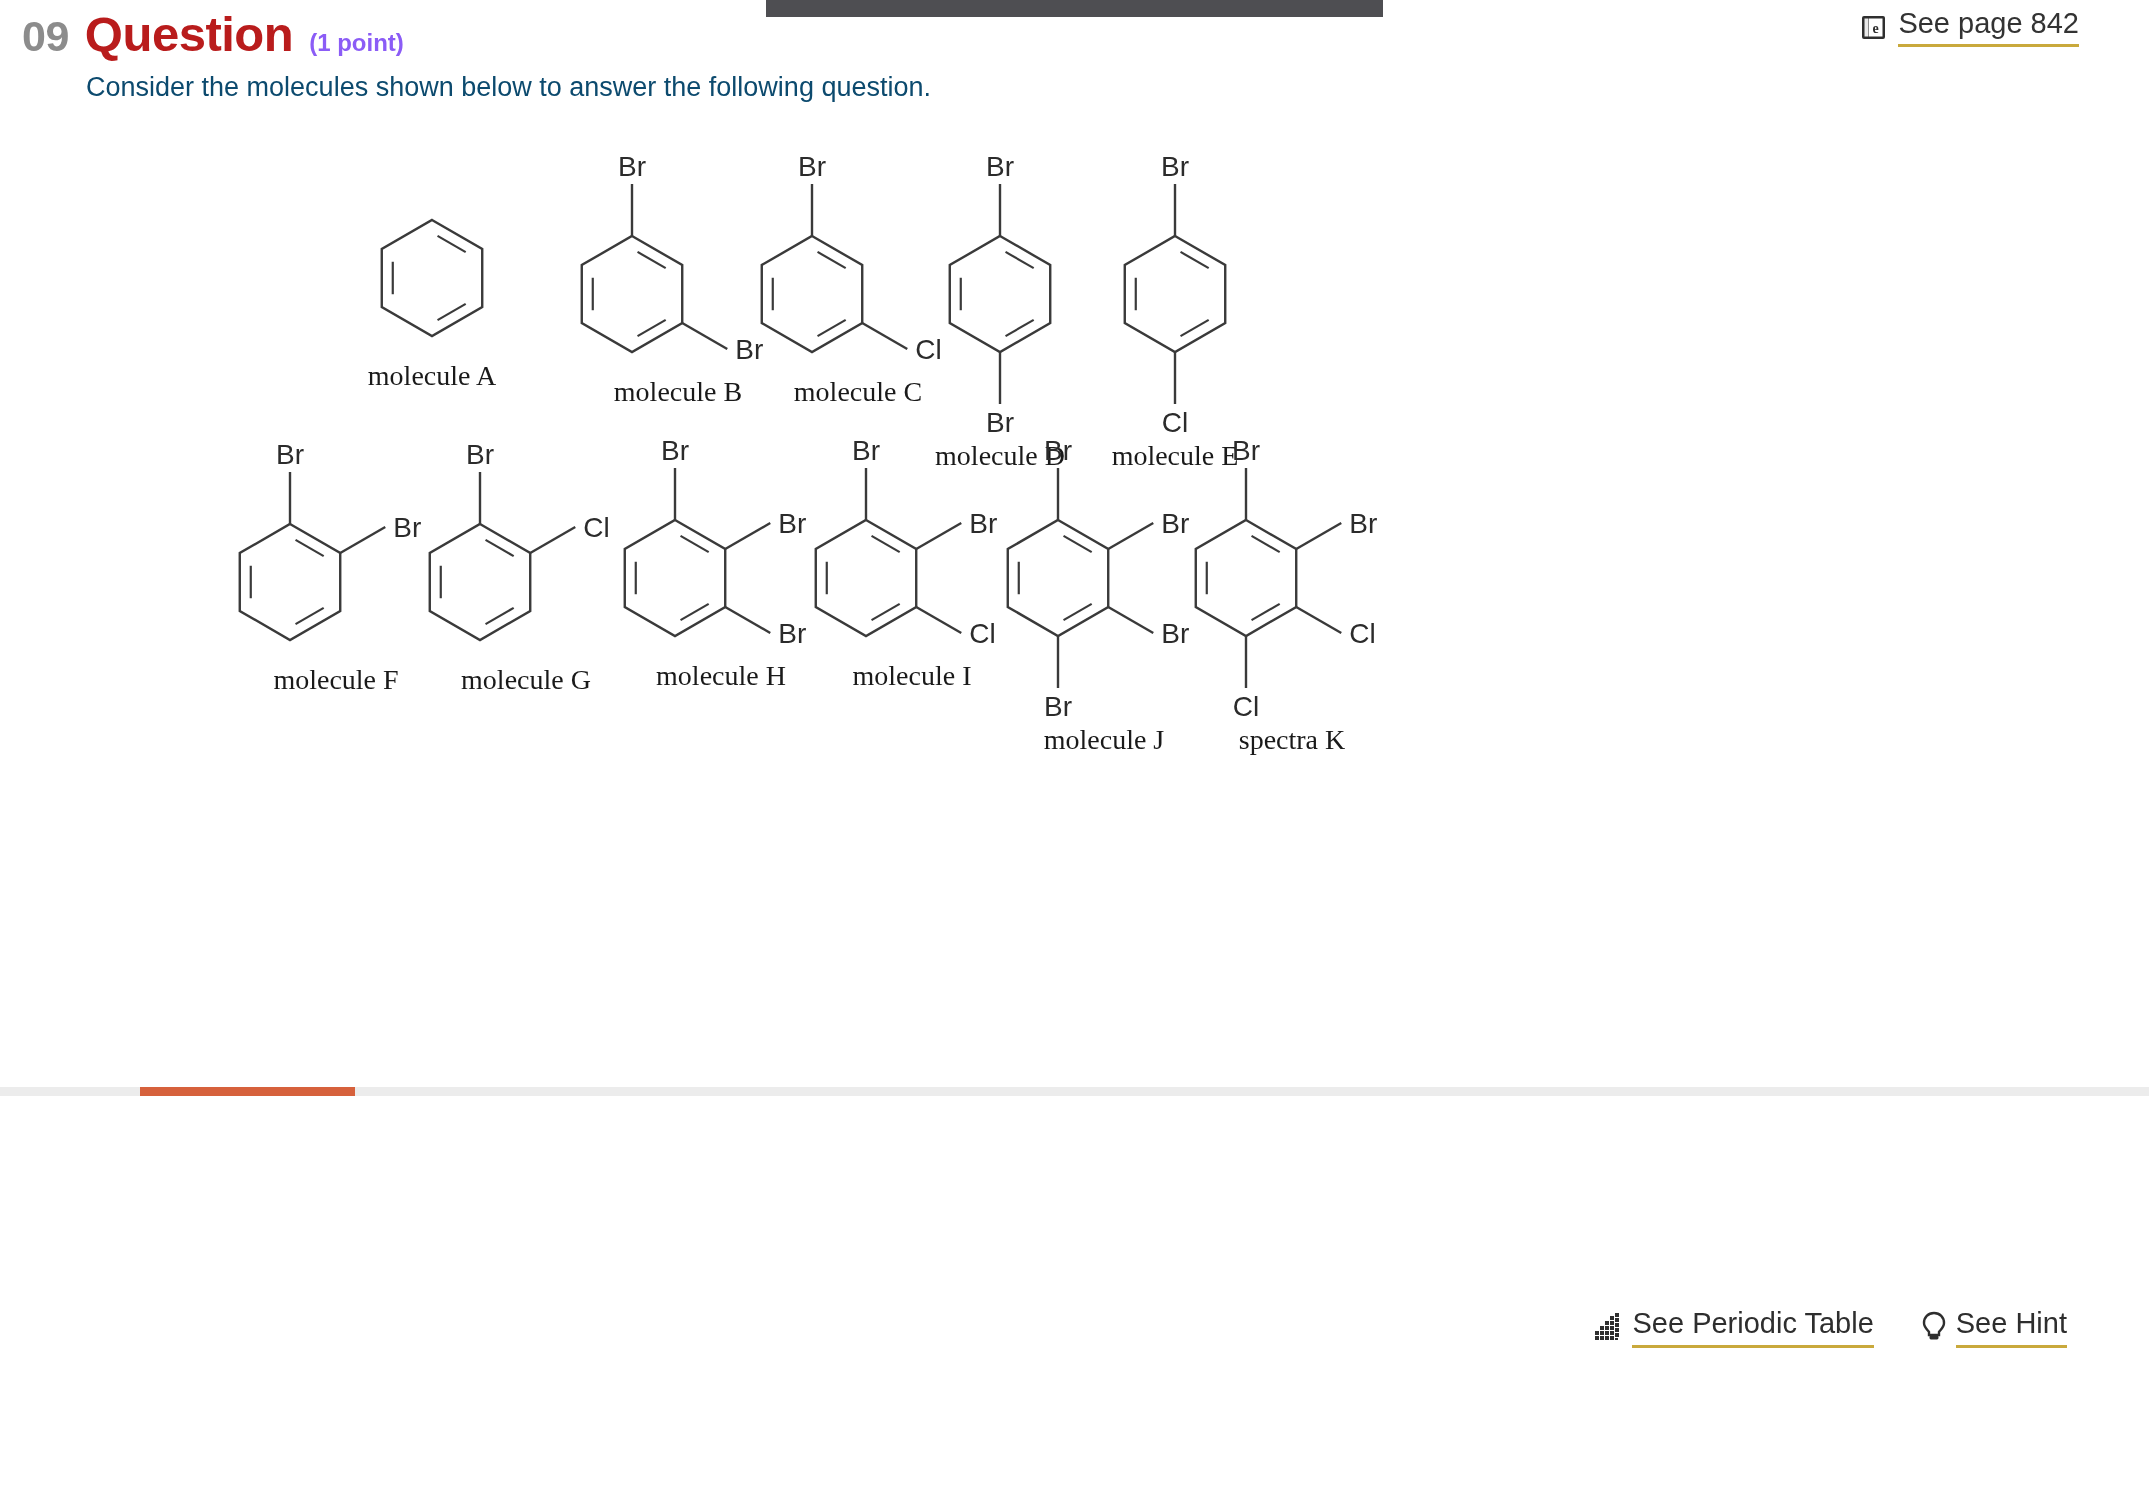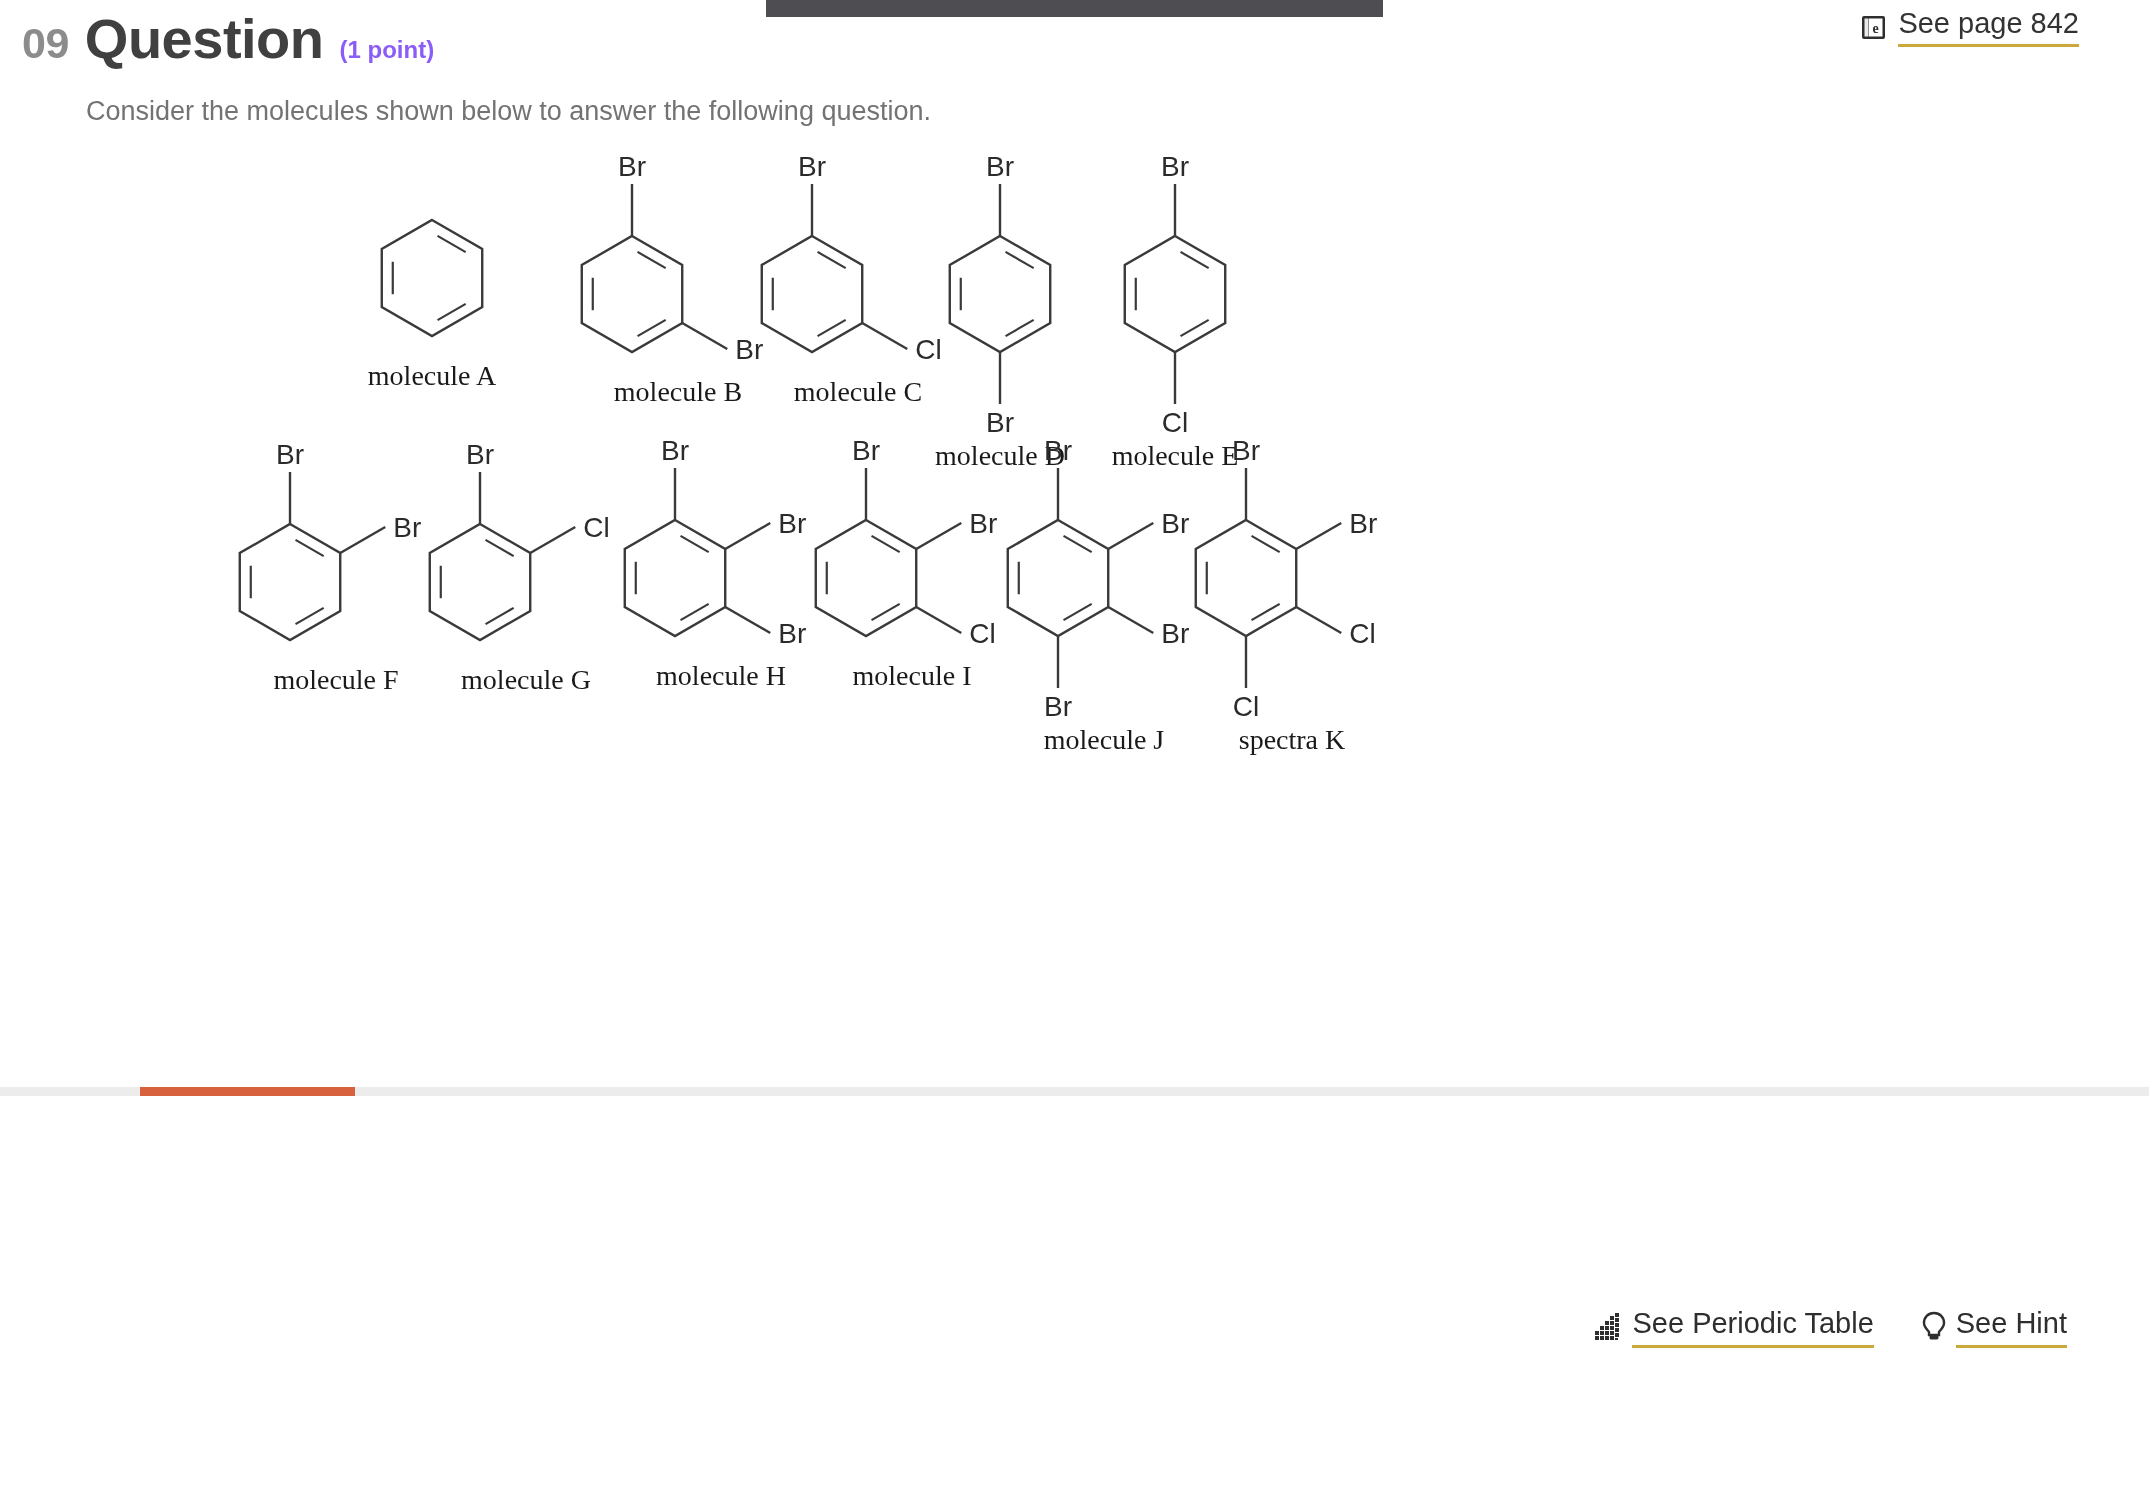--- a/index.html
+++ b/index.html
@@ -21,40 +21,40 @@
 
   
   .q-header {
     position: absolute; left: 0; top: 6px; width: 1100px; height: 60px;
     display: flex; align-items: baseline; gap: 16px; padding-left: 22px;
   }
   .q-num {
     font-size: 43px; font-weight: bold; color: #8c8c8c; letter-spacing: -0.5px;
   }
   .q-title {
-    font-size: 56px; font-weight: bold; color: #404040; letter-spacing: -0.5px;
+    font-size: 49px; font-weight: bold; color: #b91c1c; letter-spacing: -0.5px;
   }
   .q-points { font-size: 24px; font-weight: bold; color: #8b5cf6; }
 
   .see-page {
     position: absolute; right: 70px; top: 8px;
     display: flex; align-items: center; gap: 12px;
     cursor: pointer;
   }
   .ebook-icon {
     width: 25px; height: 25px; position: relative; display: inline-block;
   }
   .see-page-text {
     font-size: 29px; color: #333; border-bottom: 3px solid #c9a93c;
     padding-bottom: 4px; line-height: 1.1;
   }
 
   .intro {
-    position: absolute; left: 86px; top: 96px; width: 1400px;
-    font-size: 27px; color: #737373;
+    position: absolute; left: 86px; top: 72px; width: 1400px;
+    font-size: 27px; color: #0c4a6e;
   }
 
   
   .mol-area { position: absolute; left: 0; top: 150px; width: 2149px; height: 840px; }
   .mol {
     position: absolute;
     display: flex; flex-direction: column; align-items: center; justify-content: center;
   }
   .mol svg { display: block; }
   .mol-label {

